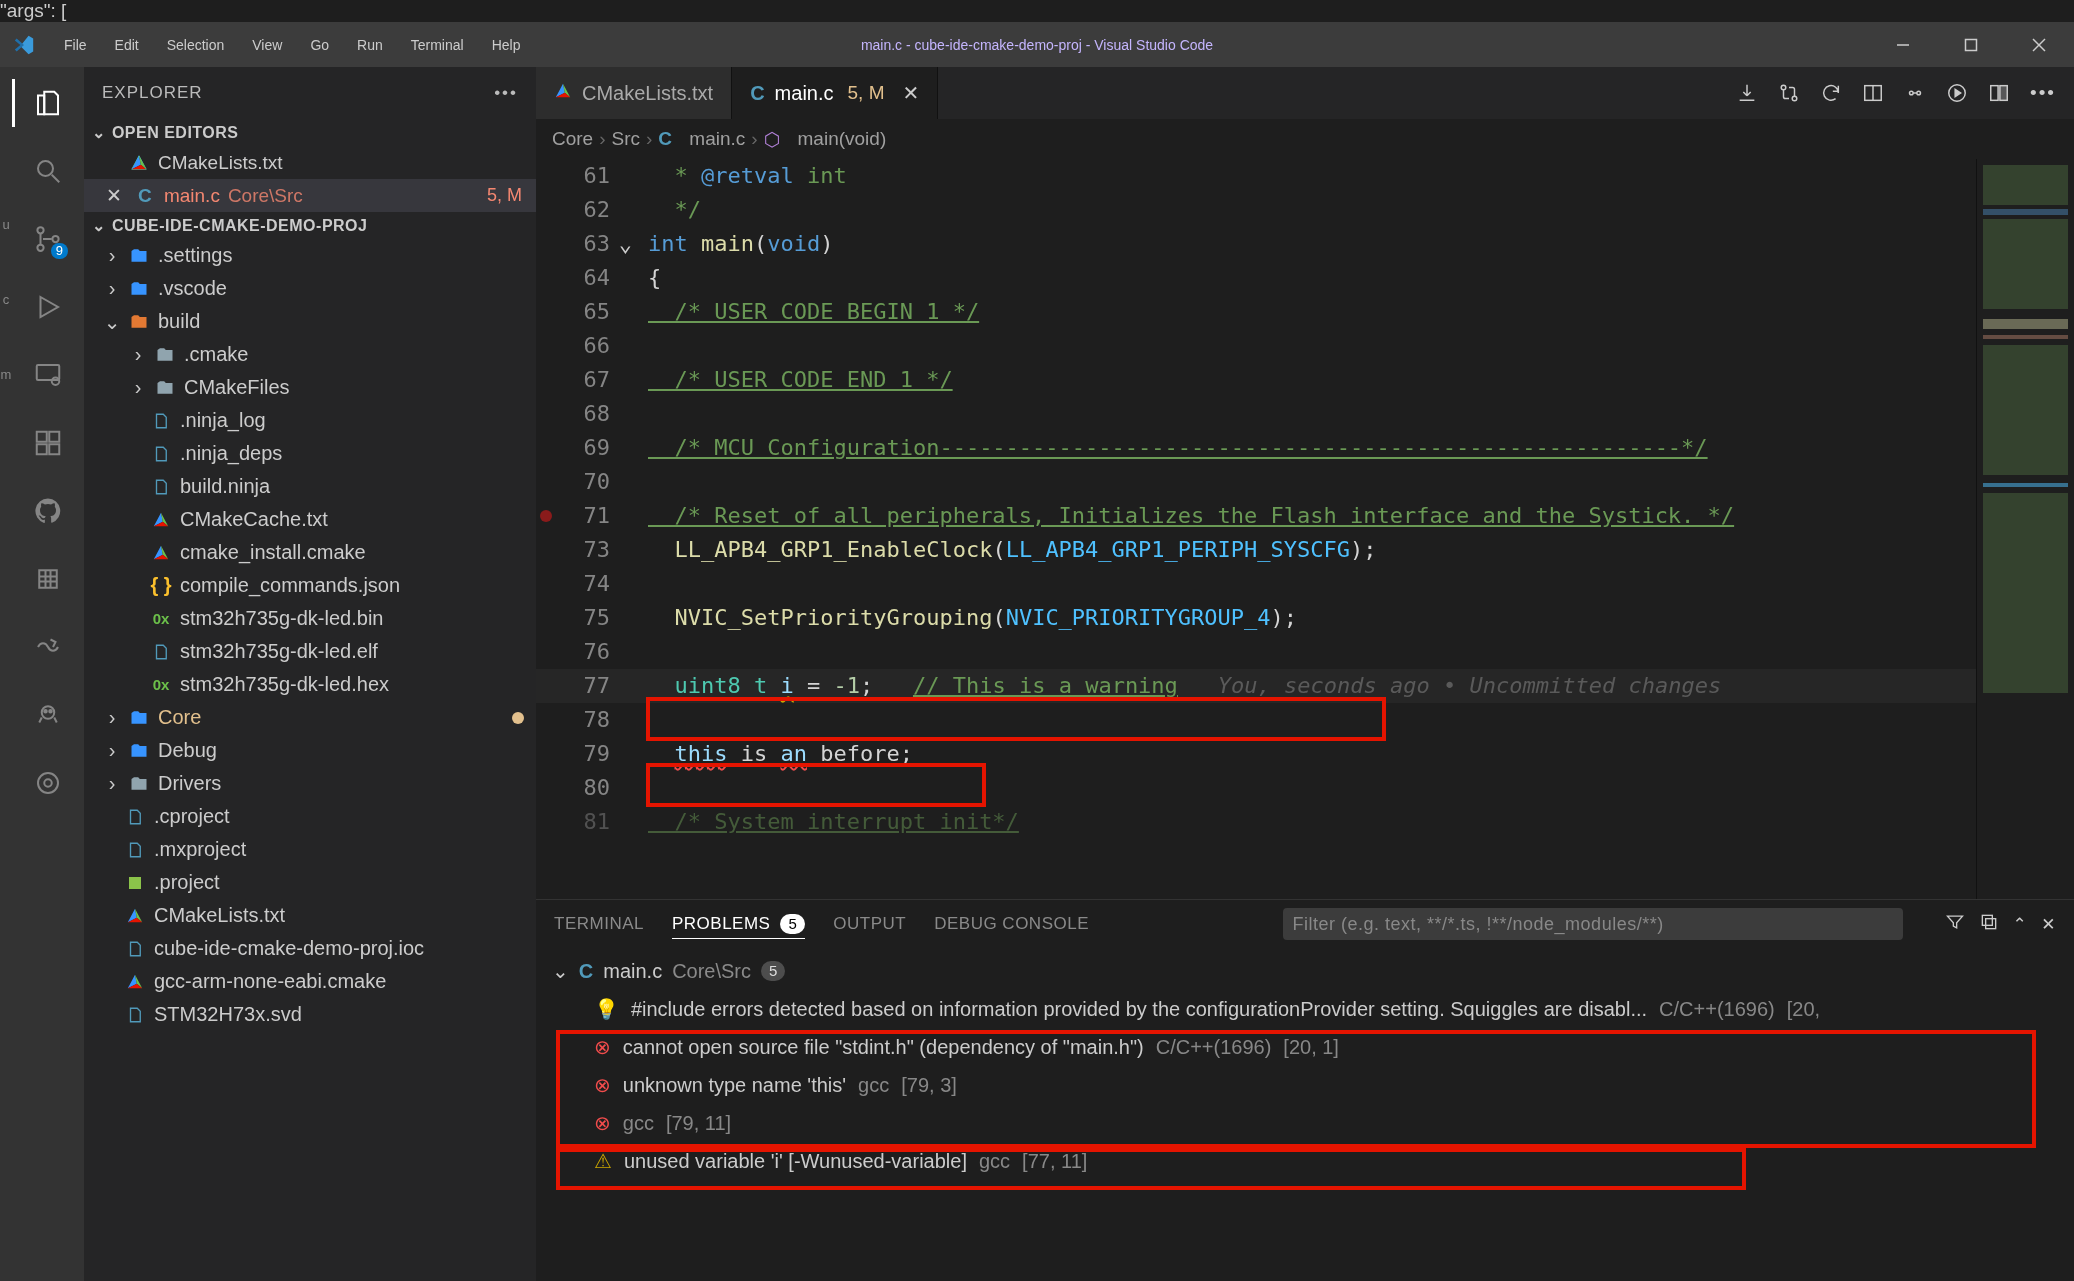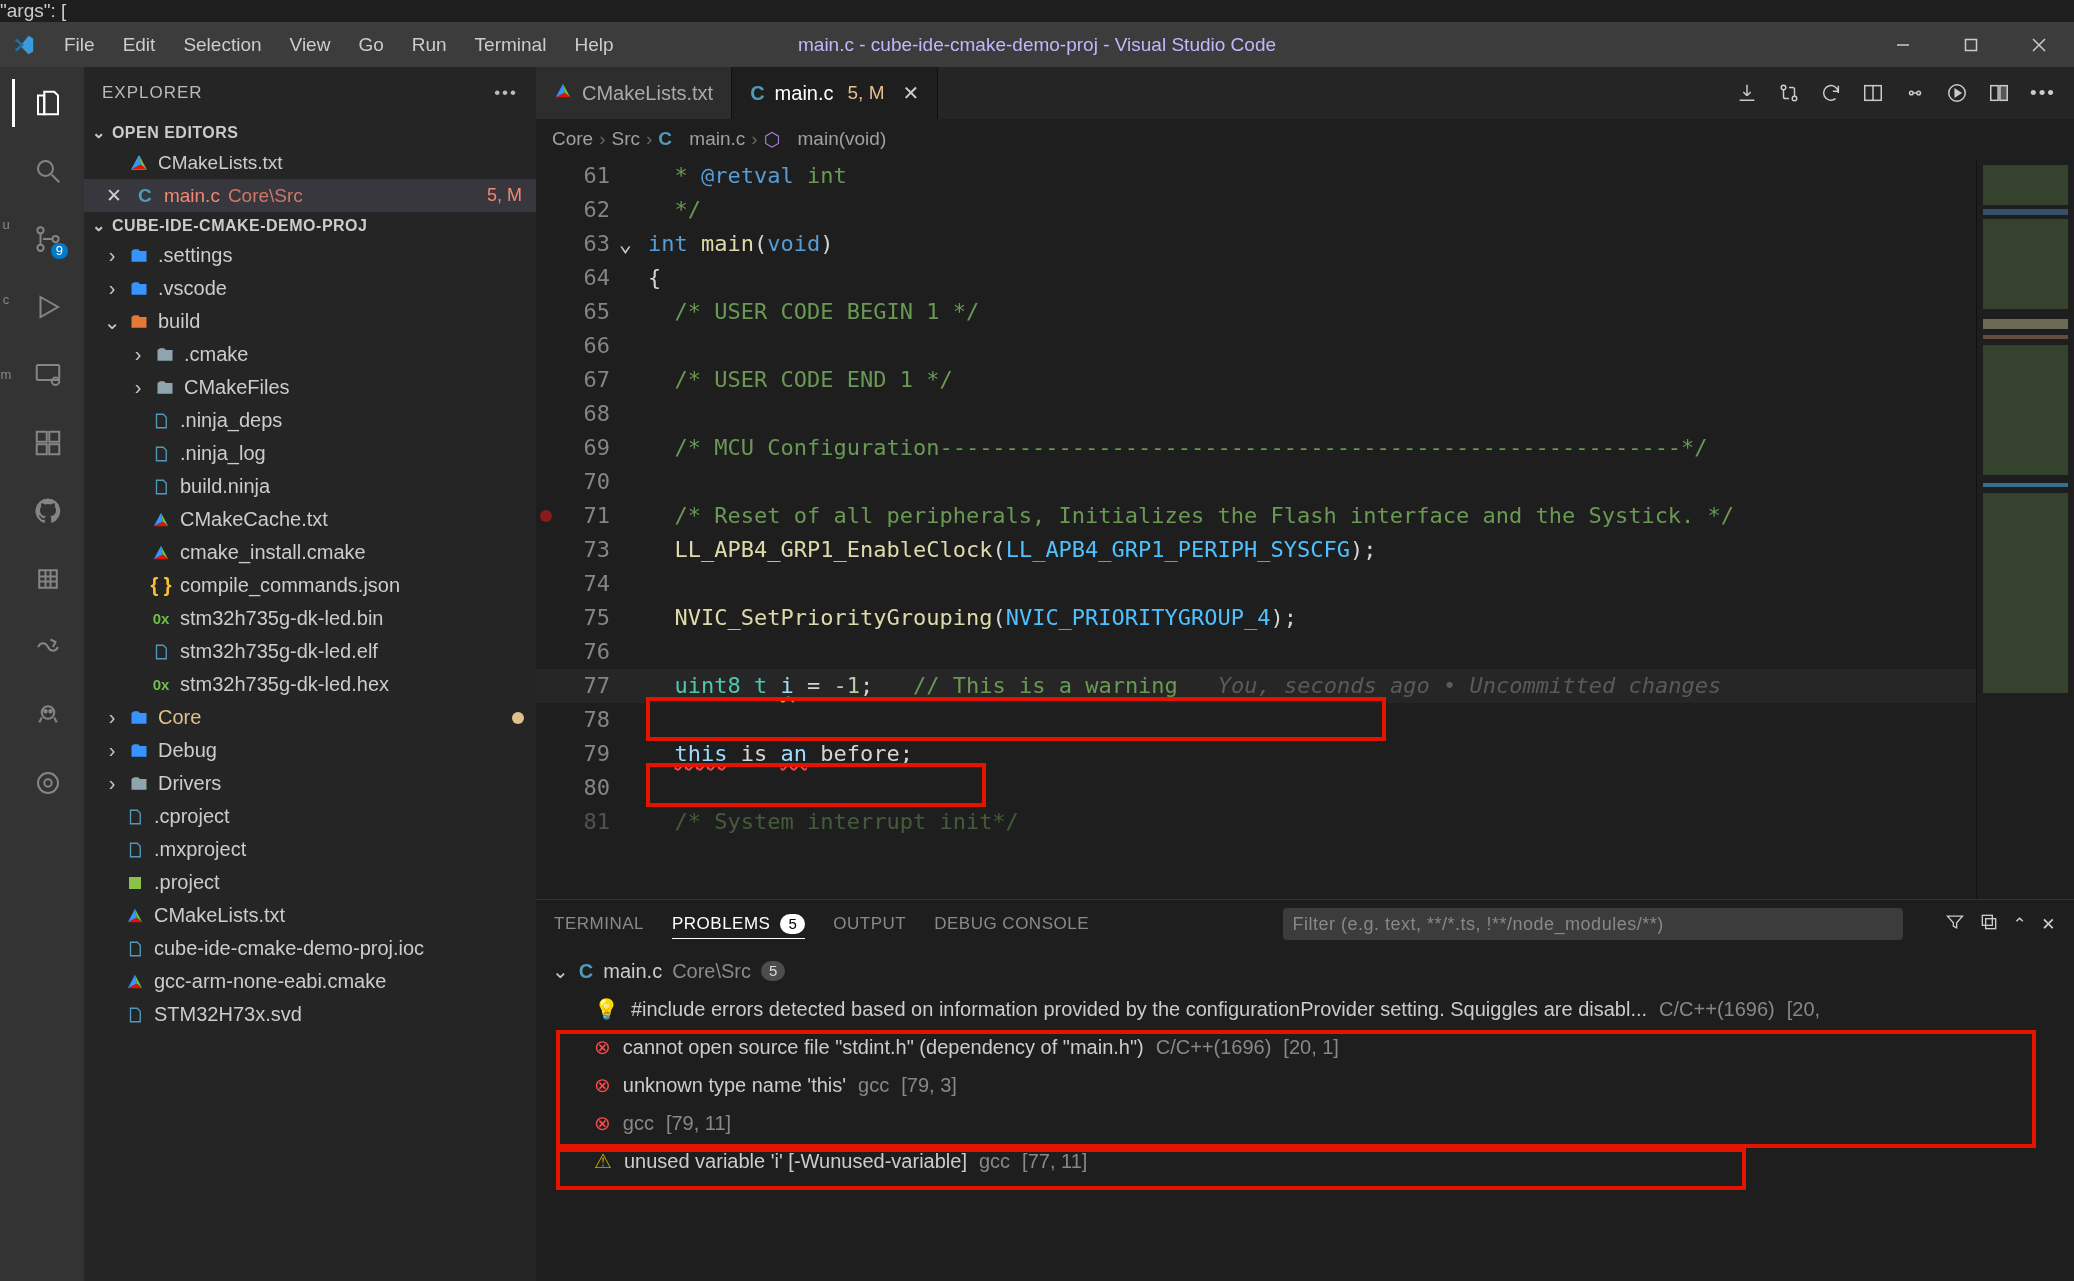--- a/index.html
+++ b/index.html
@@ -40,21 +40,21 @@
     overflow: hidden;
   }
   .root { display: flex; flex-direction: column; width: 100%; height: 100%; }
   
   .titlebar {
     height: 45px;
     background: var(--bg-title);
     display: flex;
     align-items: center;
     padding: 0 12px;
-    font-size: 19px;
+    font-size: 14px;
     color: #ccc;
   }
   .titlebar .logo { width:24px; height:24px; margin-right:18px; display:flex; align-items:center; justify-content:center;}
   .titlebar .menu-items { display:flex; gap: 8px; }
   .titlebar .menu-item { padding: 0 10px; color:#ccc; }
   .titlebar .title-center { position:absolute; left:0; right:0; text-align:center; color:#c4b5fd; pointer-events:none;}
   .titlebar .window-controls { margin-left:auto; display:flex; gap:22px; align-items:center; }
   .win-btn { width:46px; height:30px; display:flex; align-items:center; justify-content:center;}
   .win-btn svg { stroke:#ccc; }
   
@@ -174,21 +174,21 @@
   .glyph { width:20px; flex-shrink:0; display:flex; align-items:center; justify-content:center;}
   .glyph .bp { width:12px; height:12px; border-radius:50%; background:#8a1b1b;}
   .mod-bar { width:4px; flex-shrink:0;}
   .mod-bar.mod { background:#487e02;}
   .code { white-space:pre; padding-left:8px;}
   .tok-key { color:var(--keyword);}
   .tok-func { color:var(--func);}
   .tok-type { color:var(--type);}
   .tok-const { color:var(--const);}
   .tok-num { color:var(--number);}
-  .tok-com { color:var(--comment);}
+  .tok-com { color:var(--comment);text-decoration:underline;}
   .tok-doc { color:var(--comment);}
   .tok-id { color:#9cdcfe;}
   .tok-plain { color:#d4d4d4;}
   .sq-warn { text-decoration: underline wavy #cca700; text-decoration-thickness:2px; text-underline-offset:3px;}
   .sq-err { text-decoration: underline wavy #f14c4c; text-decoration-thickness:2px; text-underline-offset:3px;}
   .blame-inline { color:#5a5a5a; margin-left:40px; font-style:italic;}
   .active-line-bg { background: rgba(255,255,255,0.04);}
   .annot-box { border:4px solid #e51400; position:absolute; pointer-events:none;}
   .minimap {
     width:98px; background:#1e1e1e; border-left:1px solid #111;
@@ -443,29 +443,29 @@
               </svg>
             </span>
             <span>CMakeFiles</span>
           </div>
           <div class="tree-row" style="--indent: 66px;">
             <span class="file-icon">
               <svg width="18" height="18" viewBox="0 0 24 24">
                 <path fill="none" stroke="#519aba" stroke-width="1.8" d="M6 3h9l4 4v14H6z"></path>
               </svg>
             </span>
-            <span>.ninja_deps</span>
+            <span>.ninja_log</span>
           </div>
           <div class="tree-row" style="--indent: 66px;">
             <span class="file-icon">
               <svg width="18" height="18" viewBox="0 0 24 24">
                 <path fill="none" stroke="#519aba" stroke-width="1.8" d="M6 3h9l4 4v14H6z"></path>
               </svg>
             </span>
-            <span>.ninja_log</span>
+            <span>.ninja_deps</span>
           </div>
           <div class="tree-row" style="--indent: 66px;">
             <span class="file-icon">
               <svg width="18" height="18" viewBox="0 0 24 24">
                 <path fill="none" stroke="#519aba" stroke-width="1.8" d="M6 3h9l4 4v14H6z"></path>
               </svg>
             </span>
             <span>build.ninja</span>
           </div>
           <div class="tree-row" style="--indent: 66px;">

